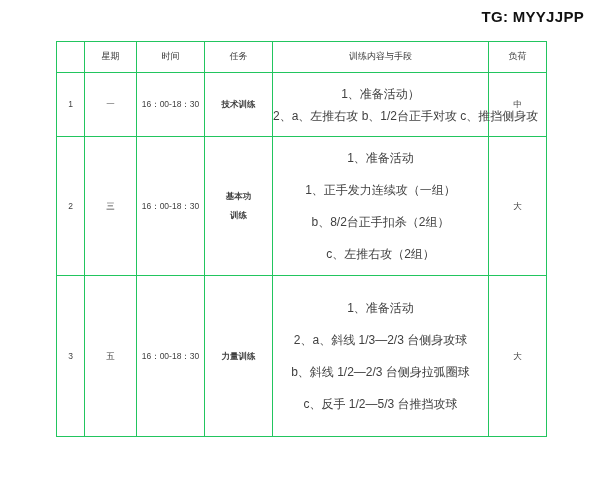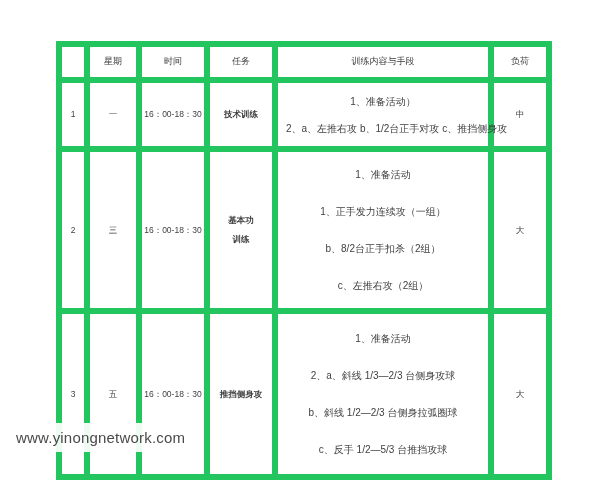--- a/index.html
+++ b/index.html
@@ -54,21 +54,21 @@
   #schedule-table {
     position: absolute;
     left: 56px;
     top: 41px;
     width: 490px;
     border-collapse: collapse;
     table-layout: fixed;
     color: #3a3a3a;
   }
   #schedule-table td, #schedule-table th {
-    border: 6px solid #22c55e;
+    border: 1px solid #22c55e;
     vertical-align: middle;
     text-align: center;
     font-weight: normal;
     font-size: 8.5px;
     color: #3f3f3f;
     padding: 0;
     line-height: 1.5;
     font-family: "Liberation Sans", sans-serif;
   }
   #schedule-table thead td {
@@ -86,40 +86,41 @@
 
   .row-1 td { height: 63px; }
   .row-2 td { height: 138px; }
   .row-3 td { height: 160px; }
 
   .content-cell {
     padding: 6px 4px;
   }
   .content-line {
     display: block;
-    margin: 8px;
+    margin: 0;
     padding: 2px 0;
-    font-size: 10px;
+    font-size: 12px;
     white-space: nowrap;
   }
   .row-2 .content-line, .row-3 .content-line {
     padding: 7px 0;
   }
   .task-cell .task-line {
     display: block;
     font-size: 8.5px;
     padding: 3px 0;
     font-weight: bold;
   }
 </style>
 </head>
 <body>
 
 <div id="page">
 
+  <div id="tg-badge">TG: MYYJJPP</div>
 
   <table id="schedule-table">
     <colgroup>
       <col class="col-no">
       <col class="col-day">
       <col class="col-time">
       <col class="col-task">
       <col class="col-content">
       <col class="col-load">
     </colgroup>
@@ -163,28 +164,27 @@
           <span class="content-line">c、左推右攻（2组）</span>
         </td>
         <td>大</td>
       </tr>
 
       <tr class="row-3">
         <td>3</td>
         <td>五</td>
         <td>16：00-18：30</td>
         <td class="task-cell">
-          <span class="task-line">推挡侧身攻</span>
+          <span class="task-line">力量训练</span>
         </td>
         <td class="content-cell">
           <span class="content-line">1、准备活动</span>
           <span class="content-line">2、a、斜线 1/3—2/3 台侧身攻球</span>
           <span class="content-line">b、斜线 1/2—2/3 台侧身拉弧圈球</span>
           <span class="content-line">c、反手 1/2—5/3 台推挡攻球</span>
         </td>
         <td>大</td>
       </tr>
     </tbody>
   </table>
 
-  <div id="site-watermark">www.yinongnetwork.com</div>
 
 </div>
 
 </body></html>

